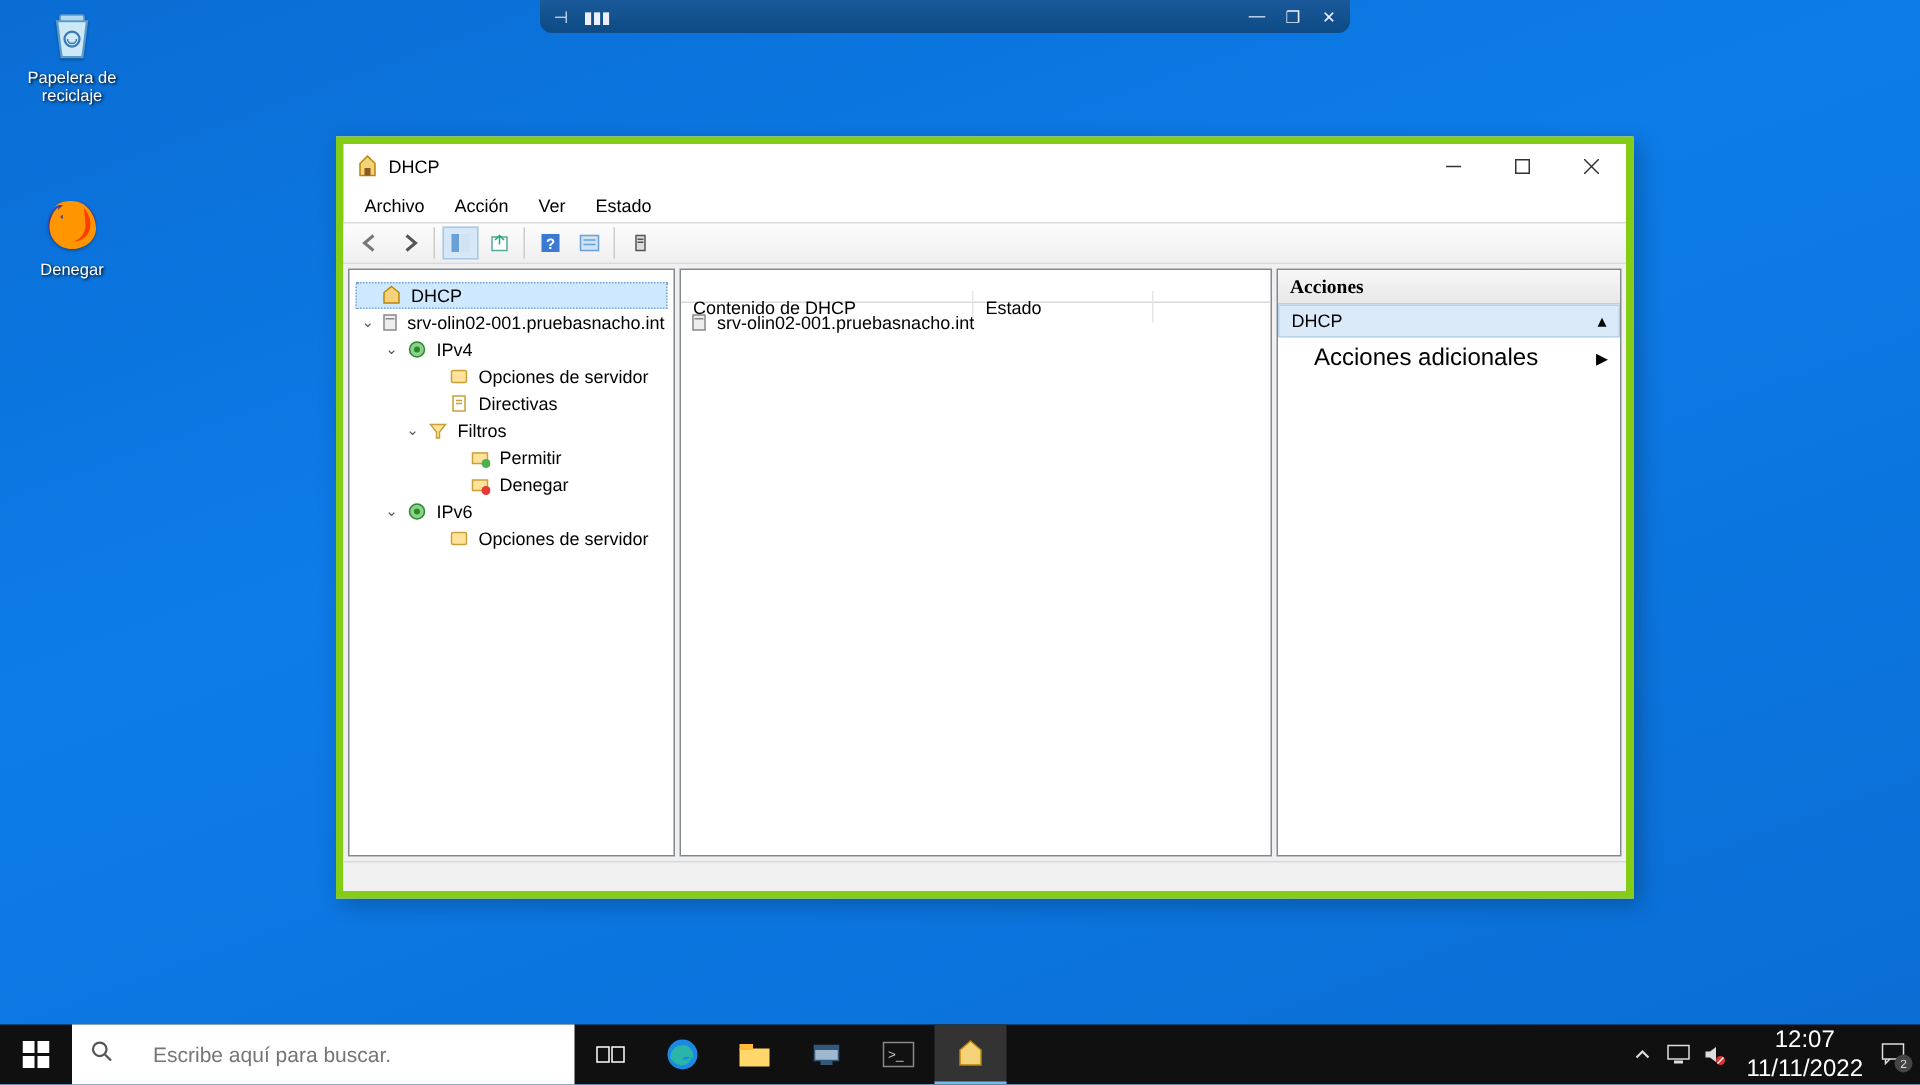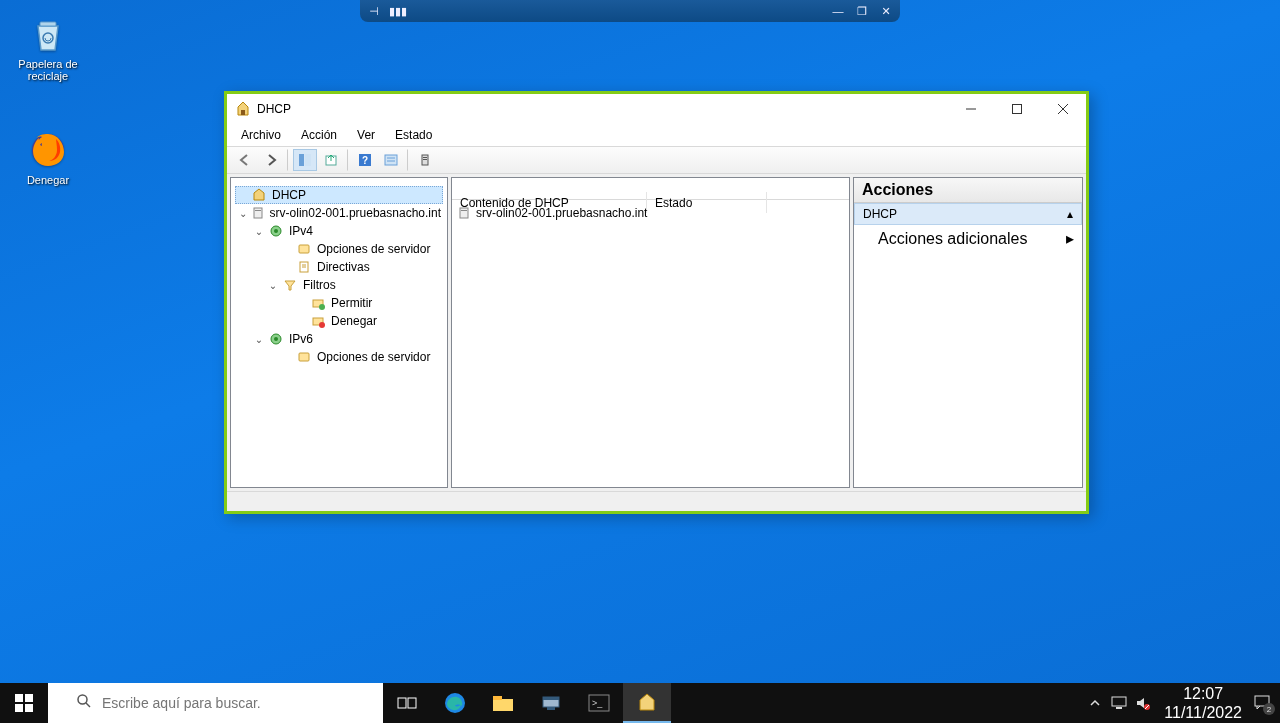--- a/index.html
+++ b/index.html
@@ -7,27 +7,27 @@
 body { background: linear-gradient(160deg, #0a6dd4 0%, #0d7ce8 40%, #0a6dd4 100%); position: relative; }
 
 
 .vm-bar { position: absolute; top: 0; left: 360px; width: 540px; height: 22px; background: linear-gradient(#1a5a9a,#0d4a85); border-radius: 0 0 8px 8px; display: flex; align-items: center; justify-content: space-between; padding: 0 6px; color: #cde; font-size: 10px; }
 .vm-bar-left, .vm-bar-right { display: flex; gap: 8px; align-items: center; }
 .vm-ctl { width: 16px; height: 14px; display: flex; align-items: center; justify-content: center; cursor: default; color: #eef; font-size: 11px; }
 
 
 .desktop-icon { position: absolute; width: 76px; text-align: center; color: #fff; font-size: 11px; text-shadow: 1px 1px 2px #000; cursor: default; }
 .desktop-icon .ico { width: 40px; height: 40px; margin: 0 auto 4px; display: flex; align-items: center; justify-content: center; }
-.recycle { left: 10px; top: 14px; }
+.recycle { left: 10px; top: 2px; }
 .firefox { left: 10px; top: 130px; }
 .recycle .ico svg { filter: drop-shadow(0 1px 1px rgba(0,0,0,.3)); }
 .firefox .ico svg { filter: drop-shadow(0 1px 1px rgba(0,0,0,.3)); }
 
 
-.window { position: absolute; left: 224px; top: 91px; width: 865px; height: 423px; background: #fff; border: 3px solid #84cc16; box-shadow: 4px 4px 14px rgba(0,0,0,.25); display: flex; flex-direction: column; }
+.window { position: absolute; left: 224px; top: 91px; width: 865px; height: 508px; background: #fff; border: 5px solid #84cc16; box-shadow: 4px 4px 14px rgba(0,0,0,.25); display: flex; flex-direction: column; }
 .titlebar { height: 30px; display: flex; align-items: center; padding-left: 8px; }
 .titlebar .ticon { width: 16px; height: 16px; margin-right: 6px; display: flex; align-items: center; justify-content: center; color: #c38a13; }
 .titlebar .ttext { font-size: 12px; flex: 1; }
 .win-controls { display: flex; }
 .win-btn { width: 46px; height: 30px; display: flex; align-items: center; justify-content: center; font-size: 10px; color: #333; }
 
 .menubar { height: 22px; display: flex; align-items: center; padding: 0 4px; font-size: 12px; }
 .menubar .mitem { padding: 2px 10px; }
 
 .toolbar { height: 28px; border-top: 1px solid #d9d9d9; border-bottom: 1px solid #d9d9d9; background: linear-gradient(#fcfcfc,#efefef); display: flex; align-items: center; padding: 0 6px; gap: 2px; }
@@ -48,28 +48,28 @@
 .tog { width: 12px; text-align: center; color: #555; font-size: 10px; user-select: none; }
 .tico { width: 16px; height: 16px; margin: 0 3px; display: flex; align-items: center; justify-content: center; }
 .tlabel { padding: 0 2px; }
 
 .list-header { display: flex; height: 22px; border-bottom: 1px solid #d9d9d9; font-size: 12px; align-items: center; }
 .list-header .col { padding: 0 8px; border-right: 1px solid #e5e5e5; height: 100%; display: flex; align-items: center; margin-top: 28px; }
 .list-body { padding: 4px; font-size: 12px; }
 .list-row { display: flex; align-items: center; height: 18px; gap: 4px; }
 .list-row .lico { width: 16px; height: 16px; display: flex; align-items: center; justify-content: center; }
 
-.actions-header { background: linear-gradient(#f7f7f7,#e8e8e8); border-bottom: 1px solid #ccc; font-size: 16px; font-weight: bold; padding: 3px 8px; }
+.actions-header { background: linear-gradient(#f7f7f7,#e8e8e8); border-bottom: 1px solid #ccc; font-size: 13px; font-weight: bold; padding: 3px 8px; font-family: Liberation Serif, serif; }
 .actions-section { background: #dbeaf9; border: 1px solid #b7d2ec; margin: 0; padding: 3px 8px; font-size: 12px; display: flex; justify-content: space-between; align-items: center; }
 .actions-item { font-size: 16px; padding: 4px 8px 4px 24px; display: flex; justify-content: space-between; align-items: center; }
 
 
 .taskbar { position: absolute; left: 0; bottom: 0; width: 100%; height: 40px; background: #101010; display: flex; align-items: stretch; color: #fff; }
 .start { width: 48px; display: flex; align-items: center; justify-content: center; }
-.search { flex: 0 0 335px; background: #fff; display: flex; align-items: center; padding: 0 28px; gap: 10px; color: #666; }
+.search { flex: 0 0 335px; background: #fff; display: flex; align-items: center; padding: 0 12px; gap: 26px; color: #666; }
 .search input { border: none; flex: 1; font-size: 14px; outline: none; color: #333; background: transparent; }
 .task-icons { display: flex; align-items: stretch; }
 .ticon-btn { width: 48px; display: flex; align-items: center; justify-content: center; }
 .ticon-btn.active { background: #333; border-bottom: 2px solid #76b9ed; }
 .tray { margin-left: auto; display: flex; align-items: center; gap: 6px; padding: 0 8px; font-size: 11px; }
 .tray-ico { width: 18px; height: 18px; display: flex; align-items: center; justify-content: center; color: #ddd; }
 .clock { text-align: center; line-height: 1.2; padding: 0 6px; font-size: 16px; }
 .notif { width: 18px; height: 18px; position: relative; }
 .notif-badge { position: absolute; right: -3px; bottom: -3px; background: #444; border-radius: 50%; width: 12px; height: 12px; font-size: 8px; display: flex; align-items: center; justify-content: center; }
 </style>

